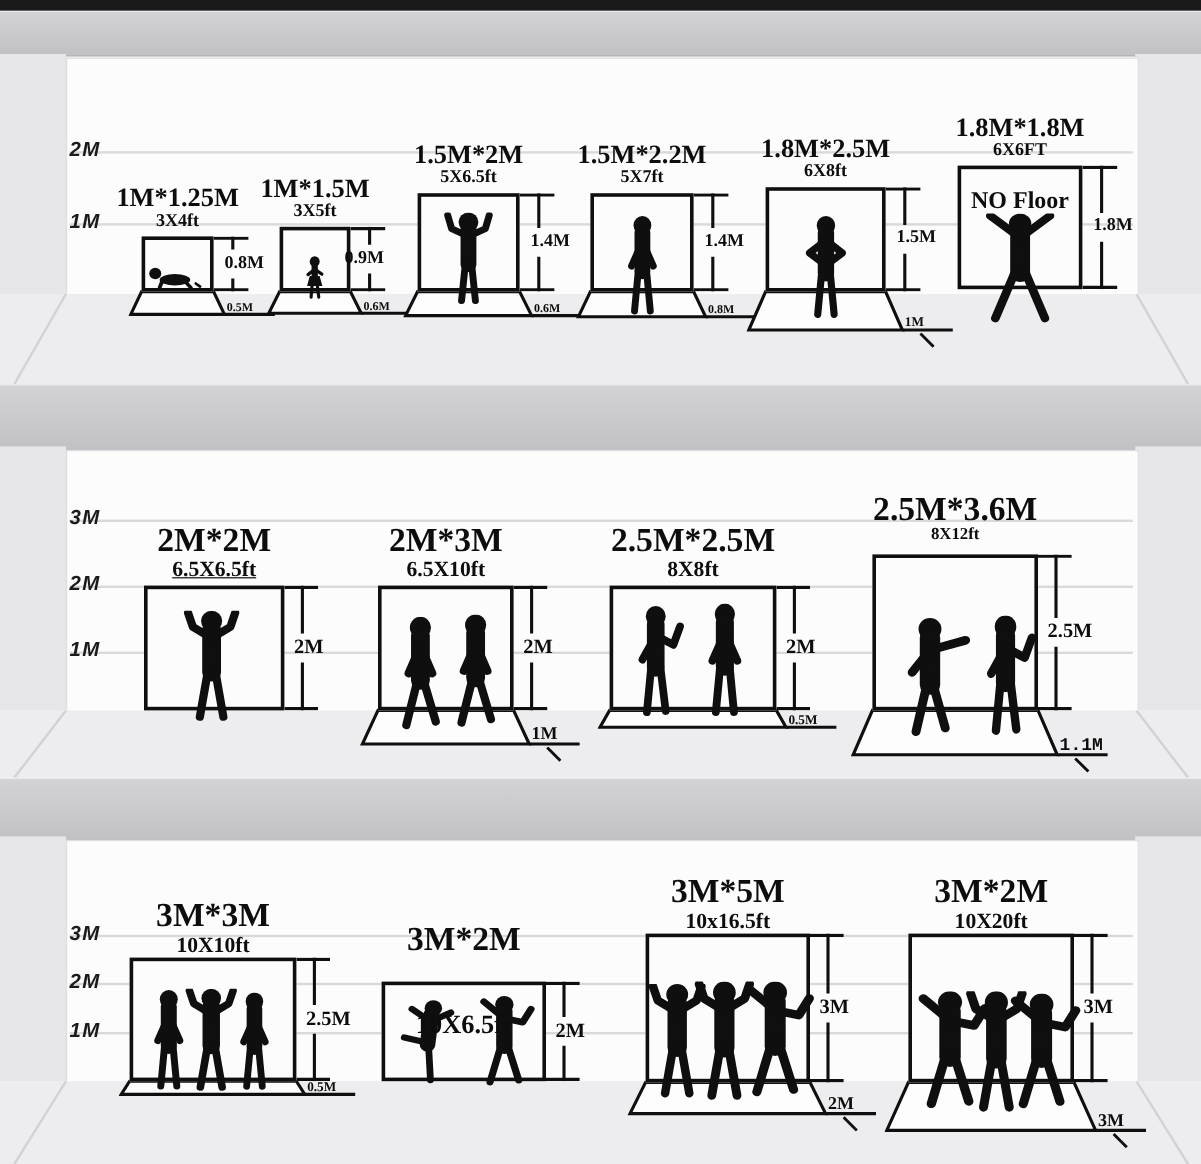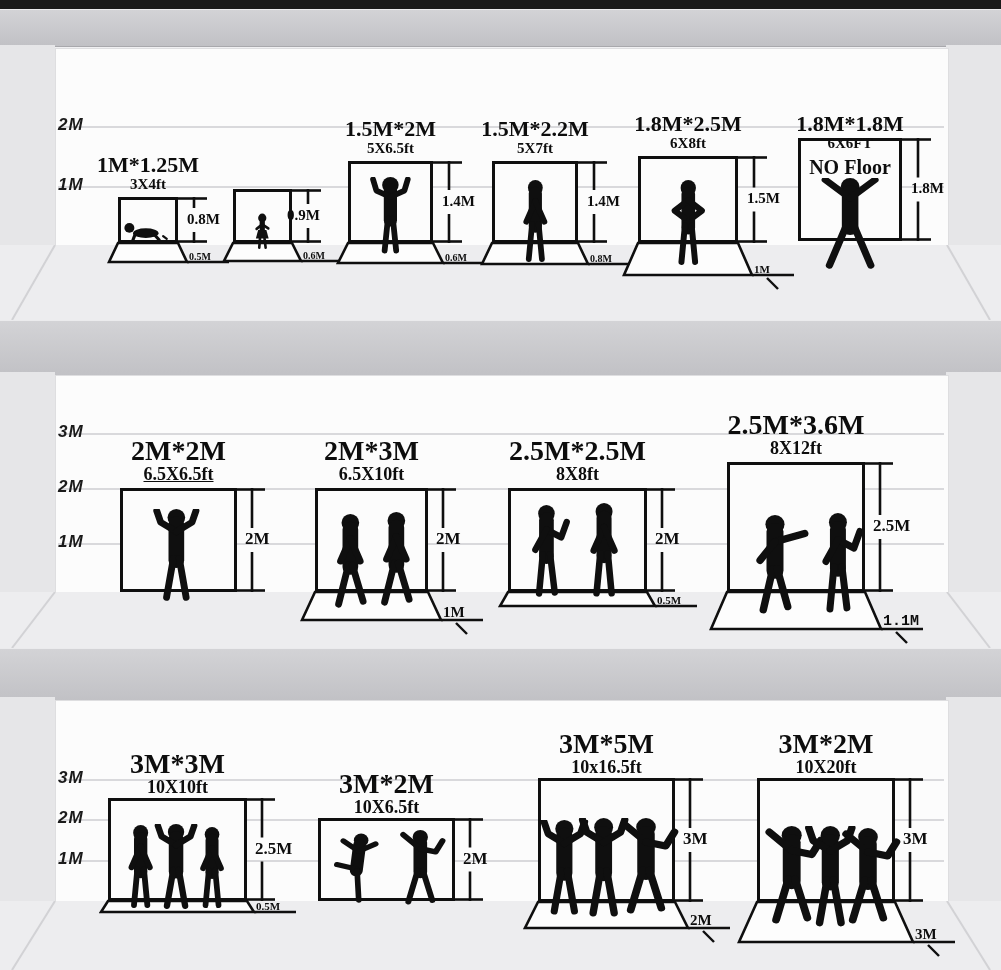--- a/index.html
+++ b/index.html
@@ -93,20 +93,24 @@
     </svg>
     <svg class="abs dims" viewBox="0 0 62 54" preserveAspectRatio="none" style="left: 292px; top: 189px; width: 62px; height: 54px;">
       <g stroke="#0f0f0f" stroke-width="2.6">
         <line x1="0" y1="1.5" x2="29" y2="1.5"></line>
         <line x1="0" y1="52.5" x2="29" y2="52.5"></line>
         <line x1="16" y1="0" x2="16" y2="15"></line>
         <line x1="16" y1="39" x2="16" y2="54"></line>
       </g>
     </svg>
     <div class="abs dimlab" style="left: 287px; top: 206.7px; font-size: 15px;">0.9M</div>
+    <div class="abs tblock" style="left: 142.5px; top: 146px;">
+      <div class="t1" style="font-size: 22px;">1M*1.5M</div>
+      <div class="t2" style="font-size: 15px;">3X5ft</div>
+    </div>
     <svg class="abs flapsvg" viewBox="0 0 151 25" preserveAspectRatio="none" style="left: 336px; top: 241px; width: 151px; height: 25px;">
       <polygon points="12,2 97,2 107,22 2,22" fill="#fdfdfd" stroke="#0f0f0f" stroke-width="2.6"></polygon>
       <line x1="107" y1="22" x2="149" y2="22" stroke="#0f0f0f" stroke-width="2.6"></line>
     </svg>
     <div class="abs flab" style="left: 445px; top: 252px; font-size: 10px;">0.6M</div>
     <div class="abs frame" style="left: 348px; top: 161px; width: 85px; height: 82px;"></div>
     <svg class="abs figs" viewBox="0 0 64 100" preserveAspectRatio="none" style="left: 363.6px; top: 177px; width: 52.8px; height: 80px;">
       <g fill="none" stroke="#0f0f0f" stroke-width="7" stroke-linecap="round" stroke-linejoin="round">
         <circle cx="32" cy="10" r="10" fill="#0f0f0f" stroke="none"></circle>
         <path d="M32 16 L32 54" fill="none" stroke-width="16"></path>
@@ -205,21 +209,21 @@
     <svg class="abs dims" viewBox="0 0 62 103" preserveAspectRatio="none" style="left: 902px; top: 138px; width: 62px; height: 103px;">
       <g stroke="#0f0f0f" stroke-width="2.6">
         <line x1="0" y1="1.5" x2="29" y2="1.5"></line>
         <line x1="0" y1="101.5" x2="29" y2="101.5"></line>
         <line x1="16" y1="0" x2="16" y2="39.5"></line>
         <line x1="16" y1="63.5" x2="16" y2="103"></line>
       </g>
     </svg>
     <div class="abs dimlab" style="left: 911px; top: 180.2px; font-size: 15px;">1.8M</div>
     <div class="abs tblock" style="left: 730px; top: 95px;">
-      <div class="t1" style="font-size: 22px; margin-top: 18px;">1.8M*1.8M</div>
+      <div class="t1" style="font-size: 22px;">1.8M*1.8M</div>
       <div class="t2" style="font-size: 15px;">6X6FT</div>
     </div>
     <div class="abs strip" style="left: 0px; top: 372px; height: 220px;"></div>
     <div class="abs strip" style="left: 946px; top: 372px; height: 220px;"></div>
     <div class="abs wall" style="top: 375px; height: 217px;"></div>
     <div class="abs floor" style="top: 592px; height: 56px;"></div>
     <svg class="abs diag" viewBox="0 0 1001 56" preserveAspectRatio="none" style="left: 0px; top: 592px; width: 1001px; height: 56px;">
       <line x1="55" y1="0" x2="12" y2="56" stroke="#d2d2d5" stroke-width="2"></line>
       <line x1="947" y1="0" x2="990" y2="56" stroke="#d2d2d5" stroke-width="2"></line>
     </svg>
@@ -367,21 +371,21 @@
       <g stroke="#0f0f0f" stroke-width="2.6">
         <line x1="0" y1="1.5" x2="28" y2="1.5"></line>
         <line x1="0" y1="128.5" x2="28" y2="128.5"></line>
         <line x1="15" y1="0" x2="15" y2="53"></line>
         <line x1="15" y1="77" x2="15" y2="130"></line>
       </g>
     </svg>
     <div class="abs dimlab" style="left: 873px; top: 516.46px; font-size: 17px;">2.5M</div>
     <div class="abs tblock" style="left: 676px; top: 410px;">
       <div class="t1" style="font-size: 28px;">2.5M*3.6M</div>
-      <div class="t2" style="font-size: 18px;">8X12ft</div>
+      <div class="t2" style="font-size: 14px;">8X12ft</div>
     </div>
     <div class="abs strip" style="left: 0px; top: 697px; height: 204px;"></div>
     <div class="abs strip" style="left: 946px; top: 697px; height: 204px;"></div>
     <div class="abs wall" style="top: 700px; height: 201px;"></div>
     <div class="abs floor" style="top: 901px; height: 69px;"></div>
     <svg class="abs diag" viewBox="0 0 1001 69" preserveAspectRatio="none" style="left: 0px; top: 901px; width: 1001px; height: 69px;">
       <line x1="55" y1="0" x2="12" y2="69" stroke="#d2d2d5" stroke-width="2"></line>
       <line x1="947" y1="0" x2="990" y2="69" stroke="#d2d2d5" stroke-width="2"></line>
     </svg>
     <div class="abs rline" style="top: 779px;"></div>
@@ -464,21 +468,21 @@
       <g stroke="#0f0f0f" stroke-width="2.6">
         <line x1="0" y1="1.5" x2="28" y2="1.5"></line>
         <line x1="0" y1="81.5" x2="28" y2="81.5"></line>
         <line x1="15" y1="0" x2="15" y2="29.5"></line>
         <line x1="15" y1="53.5" x2="15" y2="83"></line>
       </g>
     </svg>
     <div class="abs dimlab" style="left: 463px; top: 848.96px; font-size: 17px;">2M</div>
     <div class="abs tblock" style="left: 266.5px; top: 769px;">
       <div class="t1" style="font-size: 28px;">3M*2M</div>
-      <div class="t2" style="font-size: 18px;">10X6.5ft</div>
+      <div class="t2" style="font-size: 22px; margin-top: 44px;">10X6.5ft</div>
     </div>
     <svg class="abs flapsvg" viewBox="0 0 209 31" preserveAspectRatio="none" style="left: 523px; top: 900px; width: 209px; height: 31px;">
       <polygon points="15,2 152,2 165,28 2,28" fill="#fdfdfd" stroke="#0f0f0f" stroke-width="2.6"></polygon>
       <line x1="165" y1="28" x2="207" y2="28" stroke="#0f0f0f" stroke-width="2.6"></line>
     </svg>
     <div class="abs flab" style="left: 690px; top: 912px; font-size: 15px;">2M</div>
     <svg class="abs flapsvg" viewBox="0 0 13 13" preserveAspectRatio="none" style="left: 702px; top: 930px; width: 13px; height: 13px;">
       <line x1="1" y1="1" x2="12" y2="12" stroke="#0f0f0f" stroke-width="2.4"></line>
     </svg>
     <div class="abs frame" style="left: 538px; top: 778px; width: 137px; height: 124px;"></div>

